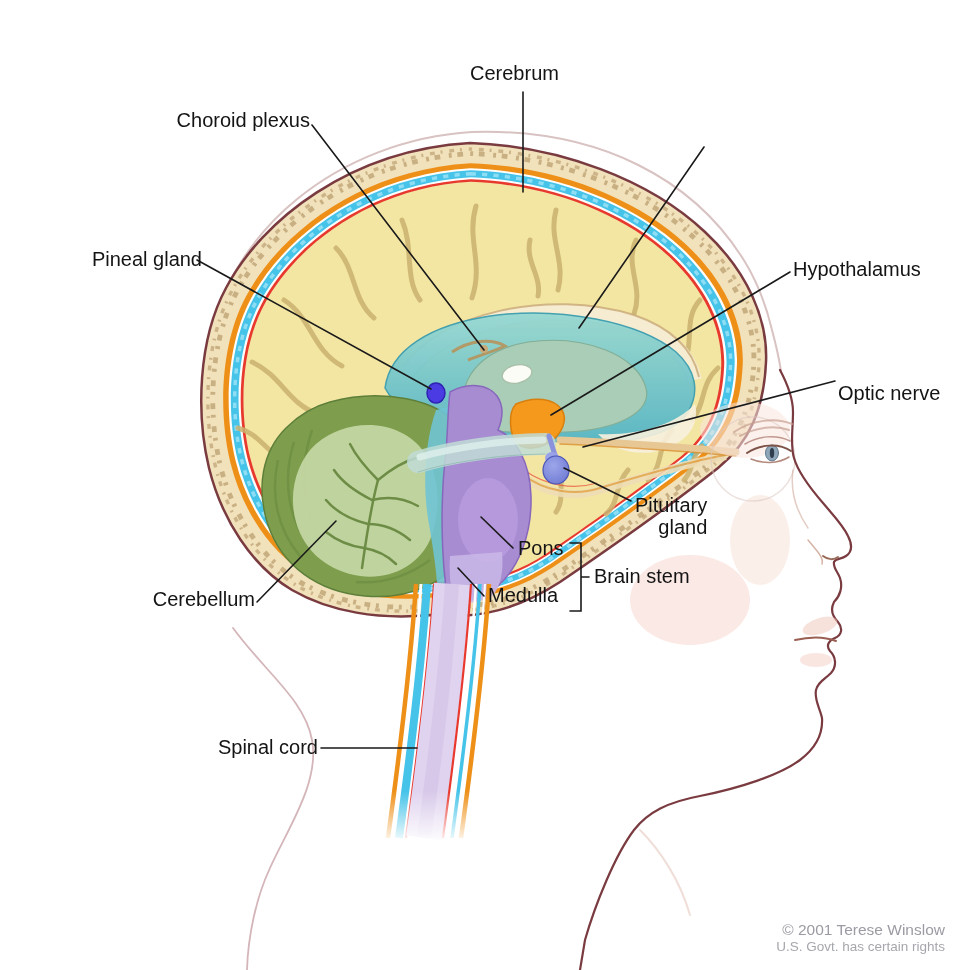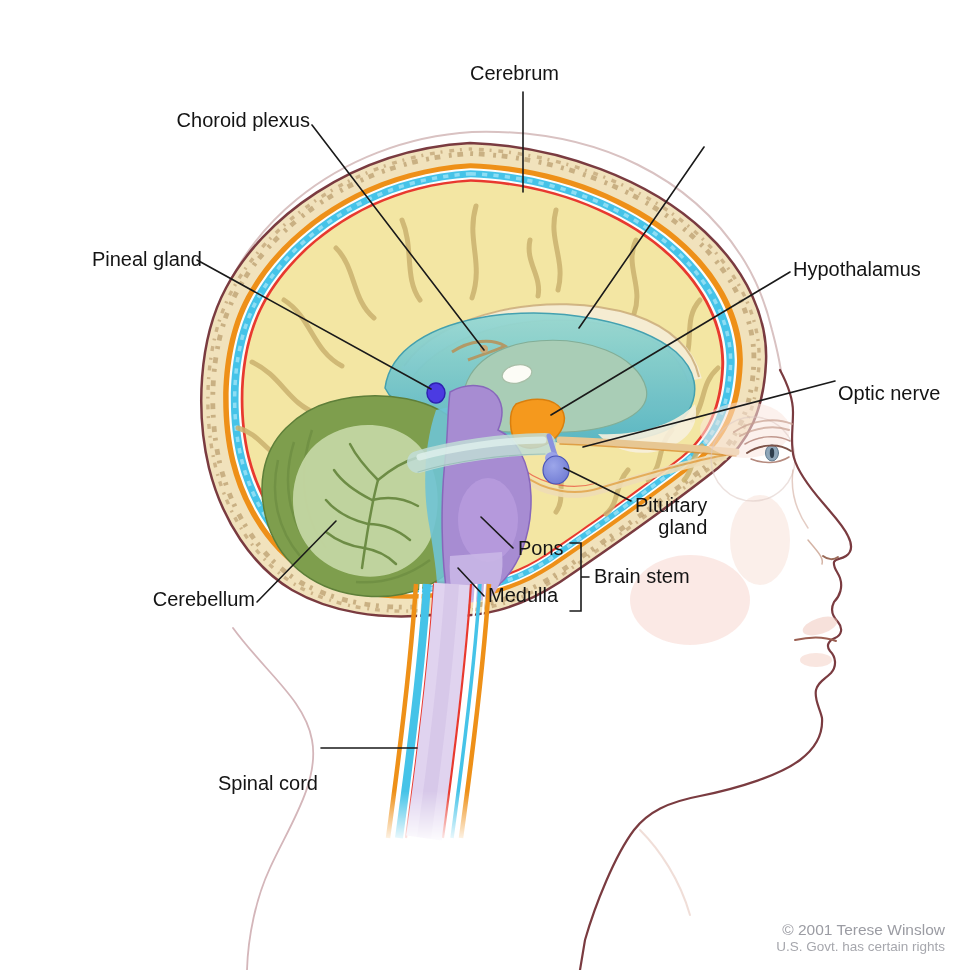--- a/index.html
+++ b/index.html
@@ -218,20 +218,20 @@
 <div class="lbl r" style="left:150px;top:109px;width:160px;">Choroid plexus</div>
 <div class="lbl r" style="left:80px;top:248px;width:122px;">Pineal gland</div>
 <div class="lbl" style="left:793px;top:258px;">Hypothalamus</div>
 <div class="lbl" style="left:838px;top:382px;">Optic nerve</div>
 <div class="lbl" style="left:635px;top:494px;">Pituitary
 gland</div>
 <div class="lbl r" style="left:140px;top:588px;width:115px;">Cerebellum</div>
 <div class="lbl" style="left:518px;top:537px;">Pons</div>
 <div class="lbl" style="left:488px;top:584px;">Medulla</div>
 <div class="lbl" style="left:594px;top:565px;">Brain stem</div>
-<div class="lbl r" style="left:205px;top:736px;width:113px;margin-top:36px;">Spinal cord</div>
+<div class="lbl r" style="left:205px;top:736px;width:113px;">Spinal cord</div>
 
 <div class="credit">
   <div class="c1">© 2001 Terese Winslow</div>
   <div class="c2">U.S. Govt. has certain rights</div>
 </div>
 
 </div>
 
 </body></html>

